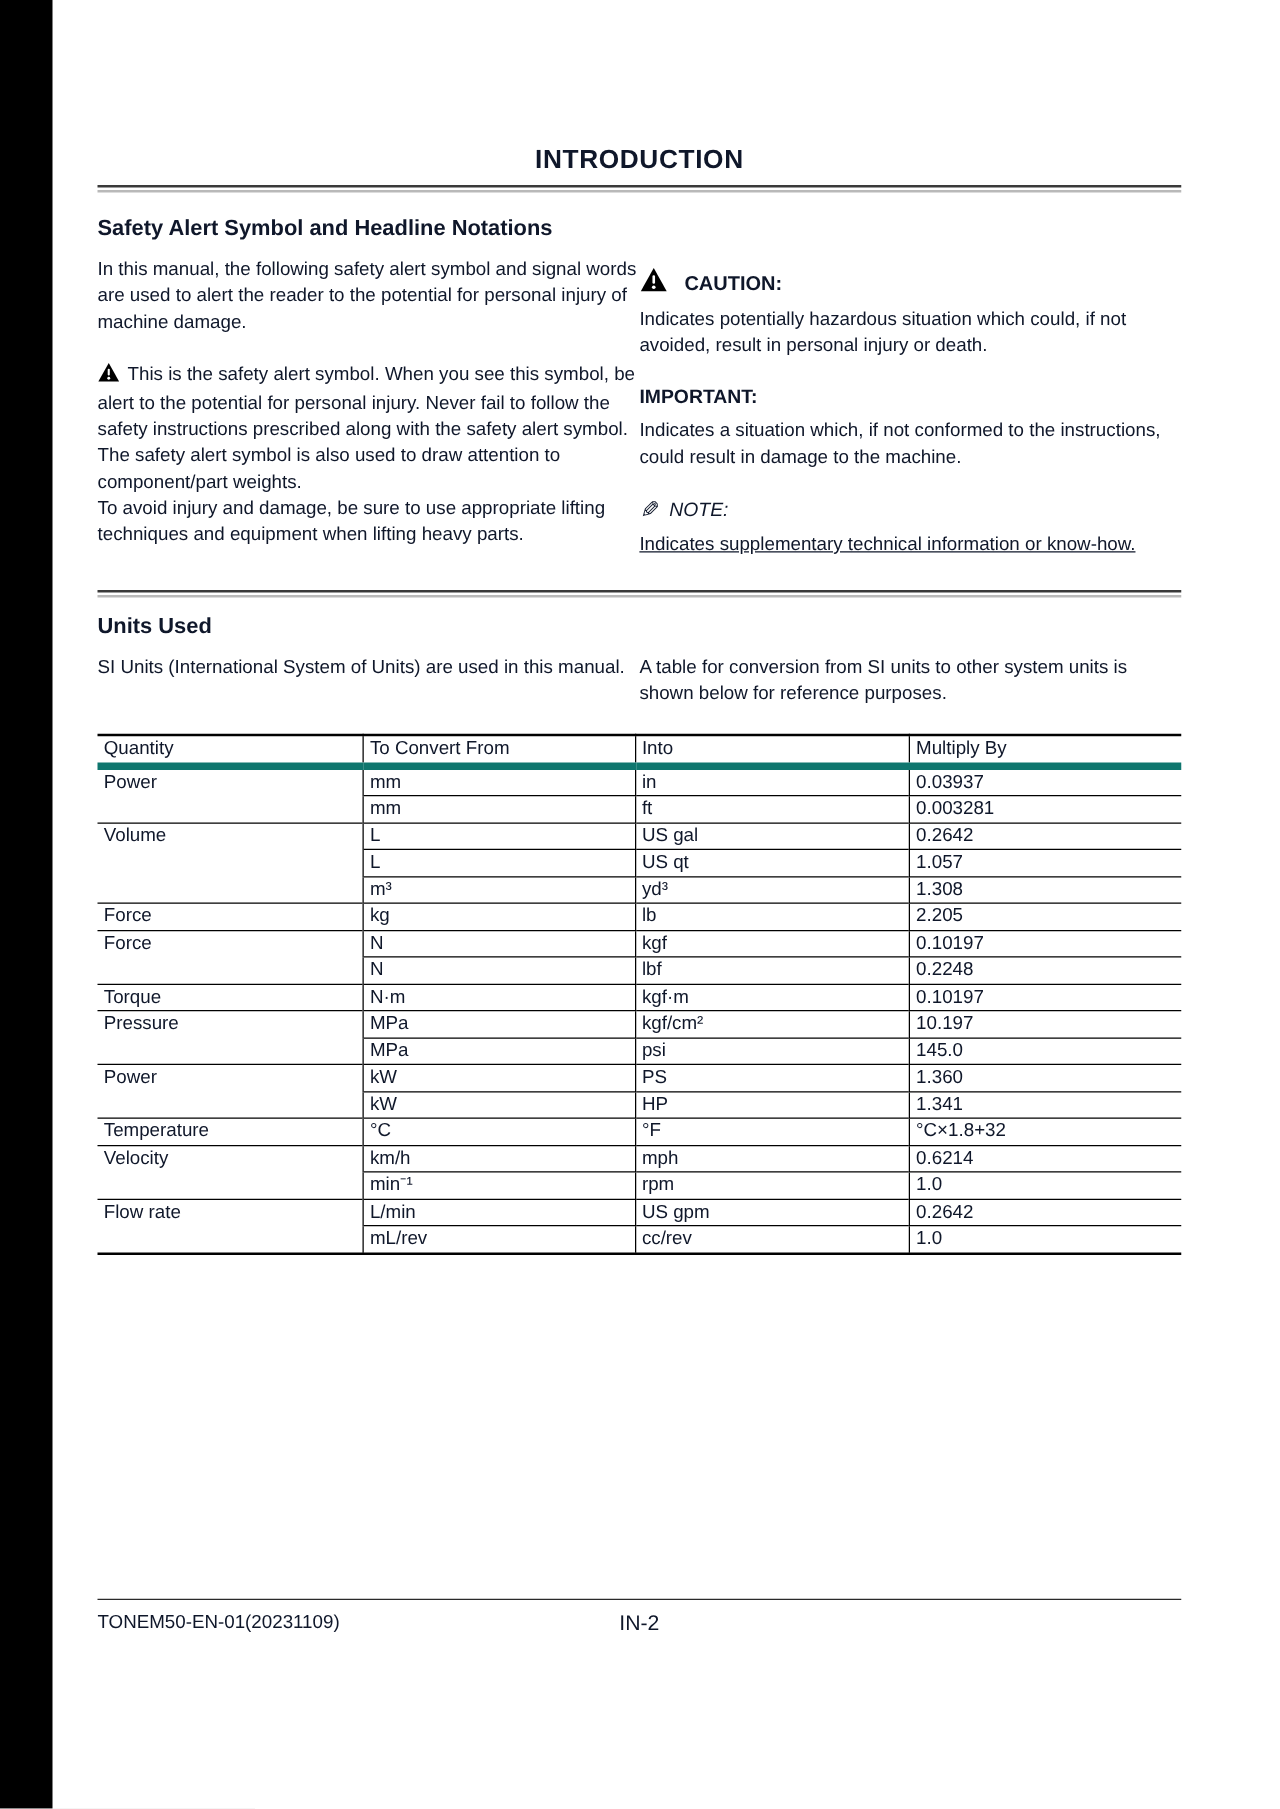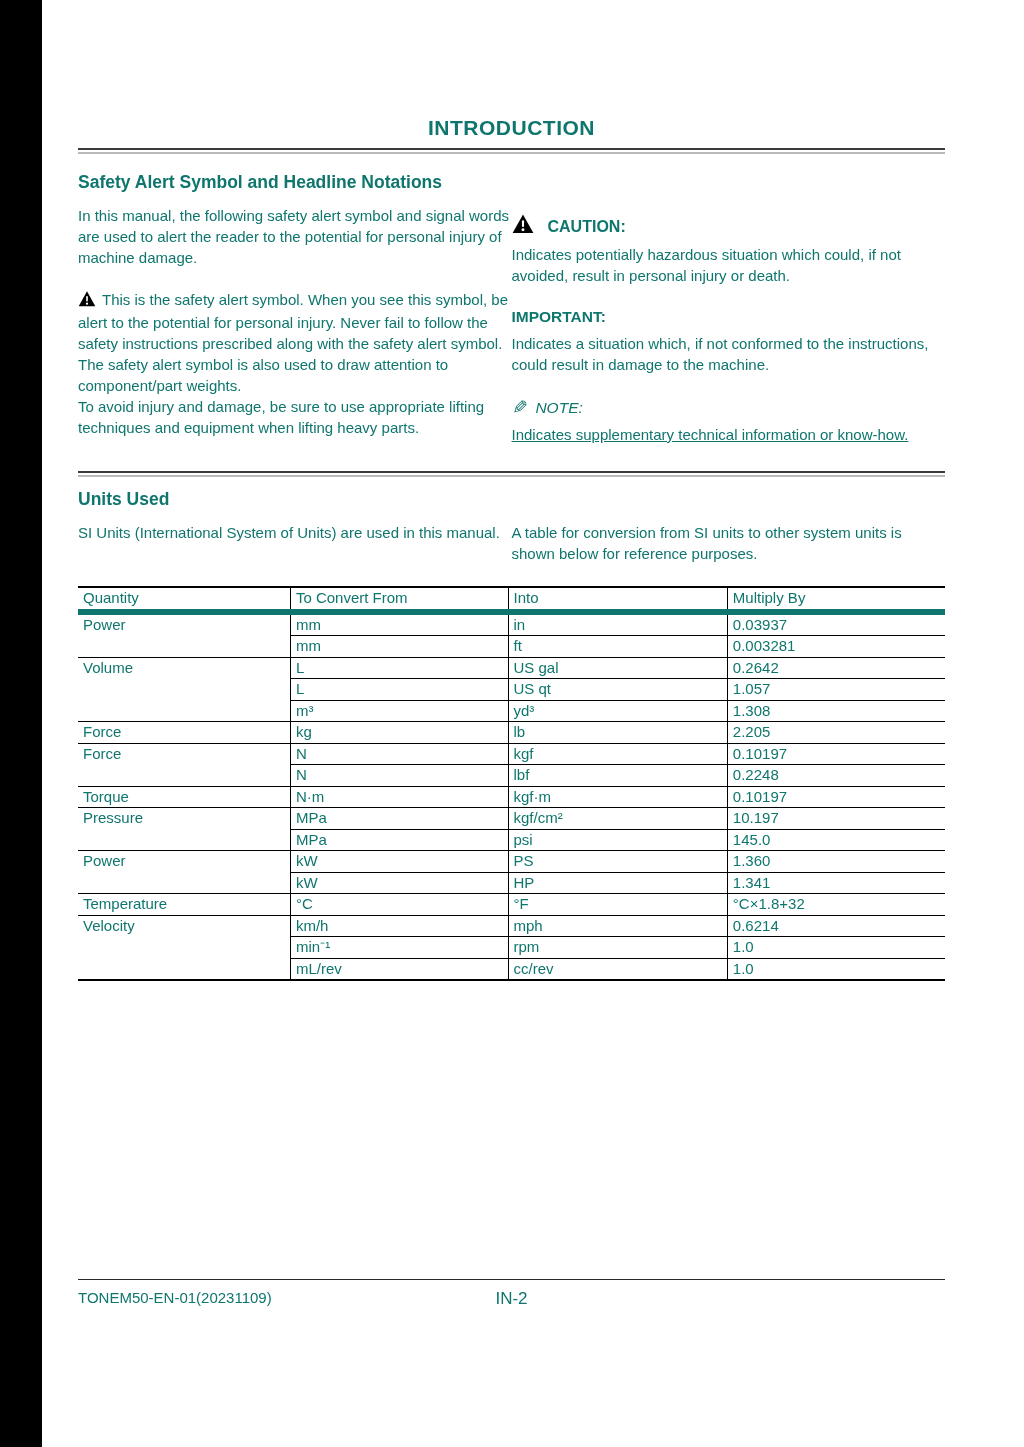--- a/index.html
+++ b/index.html
@@ -2,21 +2,21 @@
 <html><head>
 <meta charset="utf-8">
 <style>
   html,body { margin:0; padding:0; background:#e8e8e8; }
   .page {
     position: relative;
     width: 1024px;
     height: 1447px;
     background: #ffffff;
     font-family: "Liberation Sans", sans-serif;
-    color: #0f766e;
+    color: #0f172a;
     overflow: hidden;
     margin: 0 auto;
   }
   .edge-bar {
     position: absolute;
     left: 0; top: 0;
     width: 42px; height: 100%;
     background: #000;
   }
   .content {
@@ -272,20 +272,26 @@
             <td>mph</td>
             <td>0.6214</td>
           </tr>
           <tr>
             <td class="cont"></td>
             <td>min⁻¹</td>
             <td>rpm</td>
             <td>1.0</td>
           </tr>
           <tr>
+            <td>Flow rate</td>
+            <td>L/min</td>
+            <td>US gpm</td>
+            <td>0.2642</td>
+          </tr>
+          <tr>
             <td class="cont"></td>
             <td>mL/rev</td>
             <td>cc/rev</td>
             <td>1.0</td>
           </tr>
         </tbody>
     </table>
 
   </div>
 

